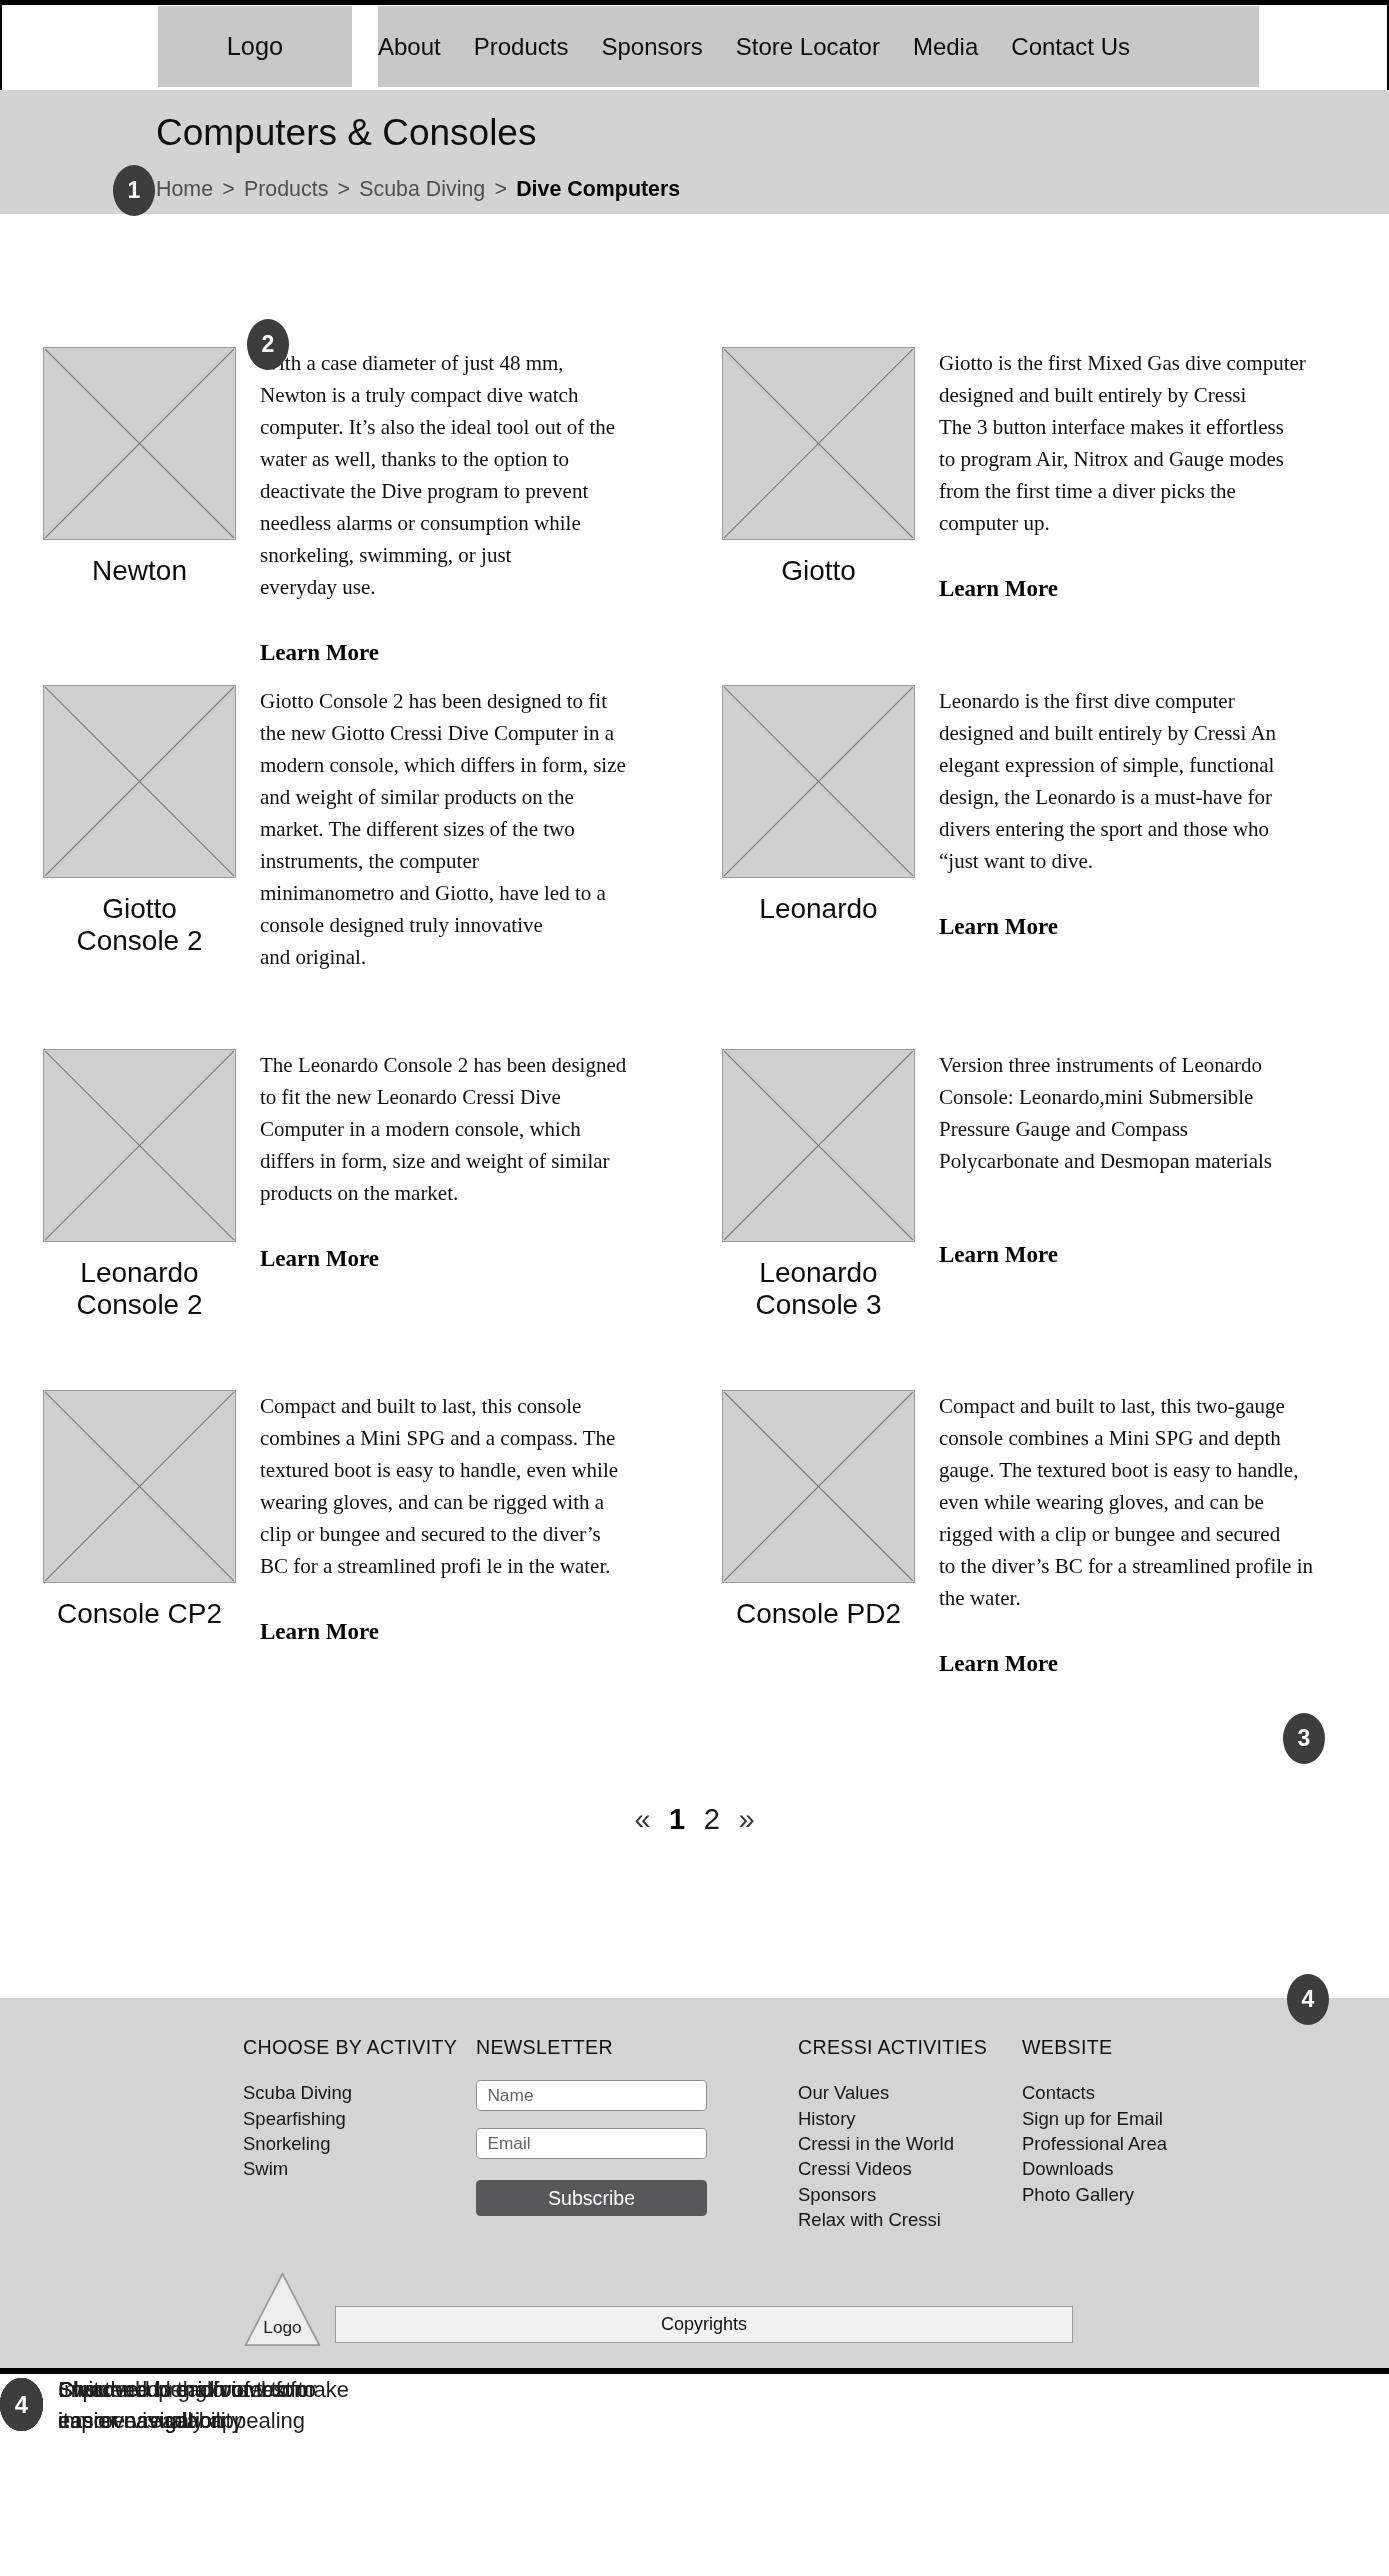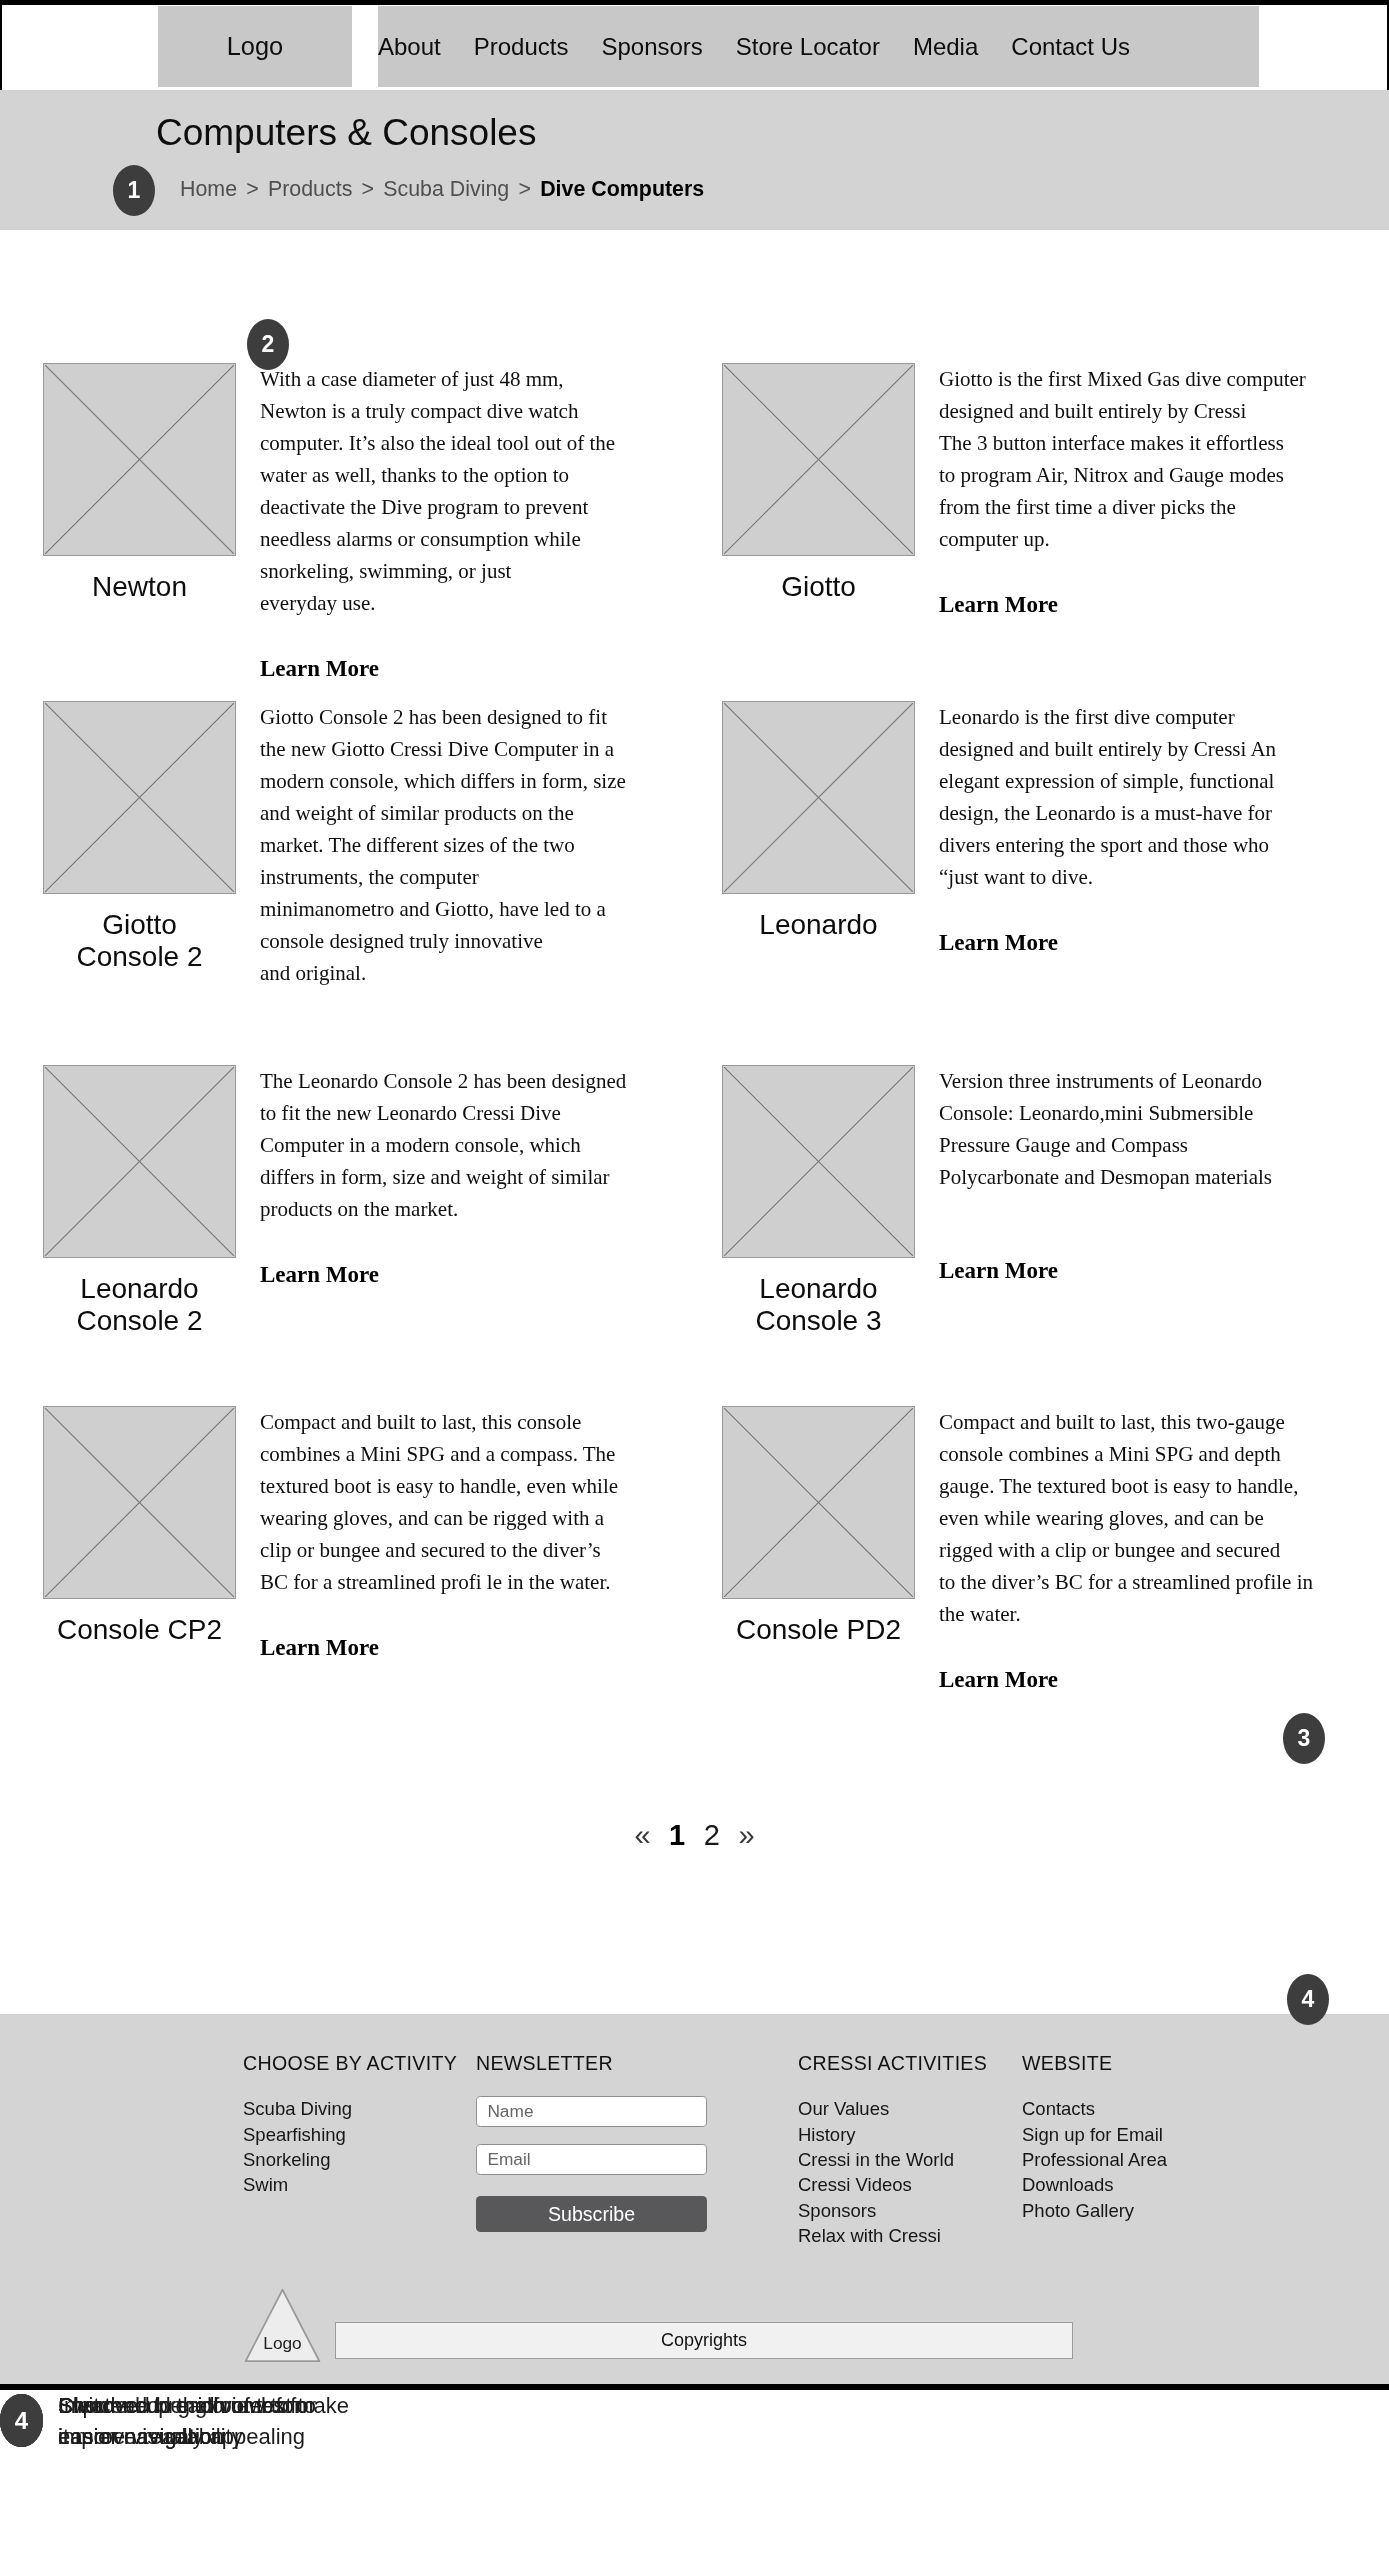--- a/index.html
+++ b/index.html
@@ -9,23 +9,23 @@
 
   
   .topbar{position:relative;height:85px;background:#fff;border-left:2.9px solid #000;border-right:2.9px solid #000;}
   .logo-box{position:absolute;left:156px;top:1.2px;width:194px;height:81px;background:#c8c8c8;
             display:flex;align-items:center;justify-content:center;font-size:25.4px;}
   .menu-box{position:absolute;left:376px;top:1.2px;width:881px;height:81px;background:#c8c8c8;
             display:flex;align-items:center;gap:33px;}
   .menu-item{font-size:24px;color:#0d0d0d;cursor:pointer;white-space:nowrap;}
 
   
-  .band{position:relative;height:140px;background:#d3d3d3;}
+  .band{position:relative;height:124px;background:#d3d3d3;}
   .page-title{position:absolute;left:156px;top:22px;margin:0;font-size:37px;font-weight:400;color:#0d0d0d;}
-  .breadcrumb{position:absolute;left:156px;top:87px;display:flex;align-items:center;gap:9.2px;font-size:21.4px;padding-left:24px;}
+  .breadcrumb{position:absolute;left:156px;top:87px;display:flex;align-items:center;gap:9.2px;font-size:21.4px;}
   .crumb{color:#4f4f4f;cursor:pointer;}
   .crumb-sep{color:#4f4f4f;}
   .crumb-current{color:#000;font-weight:700;}
 
   
   .main{position:relative;height:1784px;background:#fff;}
   .grid{position:absolute;left:43px;right:43px;top:133px;display:grid;
         grid-template-columns:1fr 1fr;column-gap:28px;grid-template-rows:338px 364px 341px auto;
         align-items:start;}
   .card{display:flex;gap:24px;}

